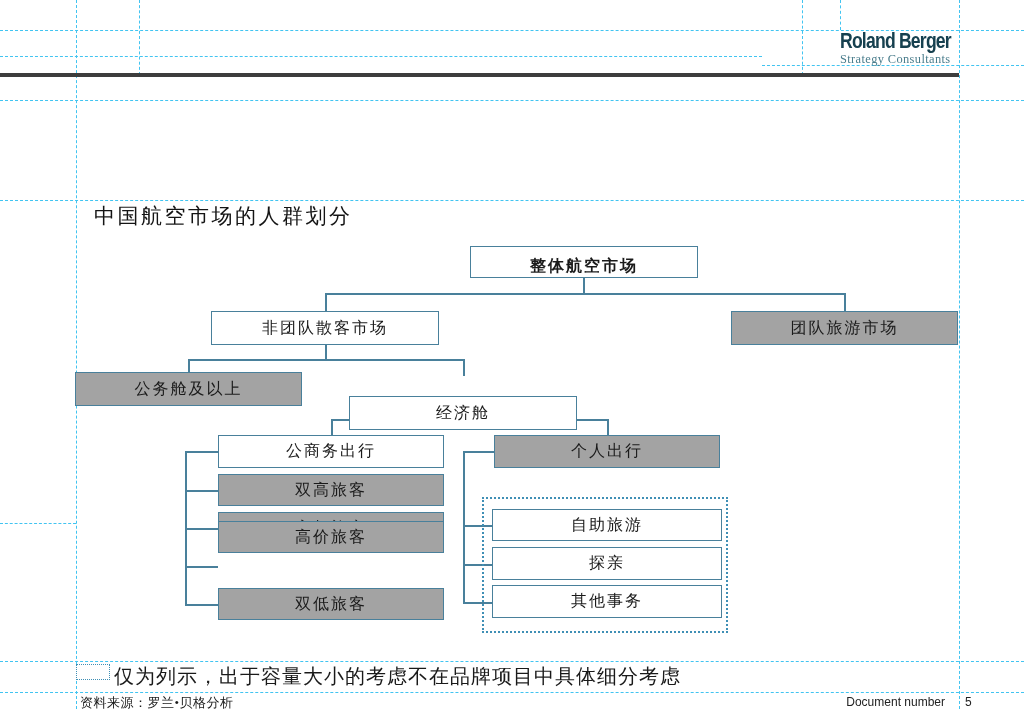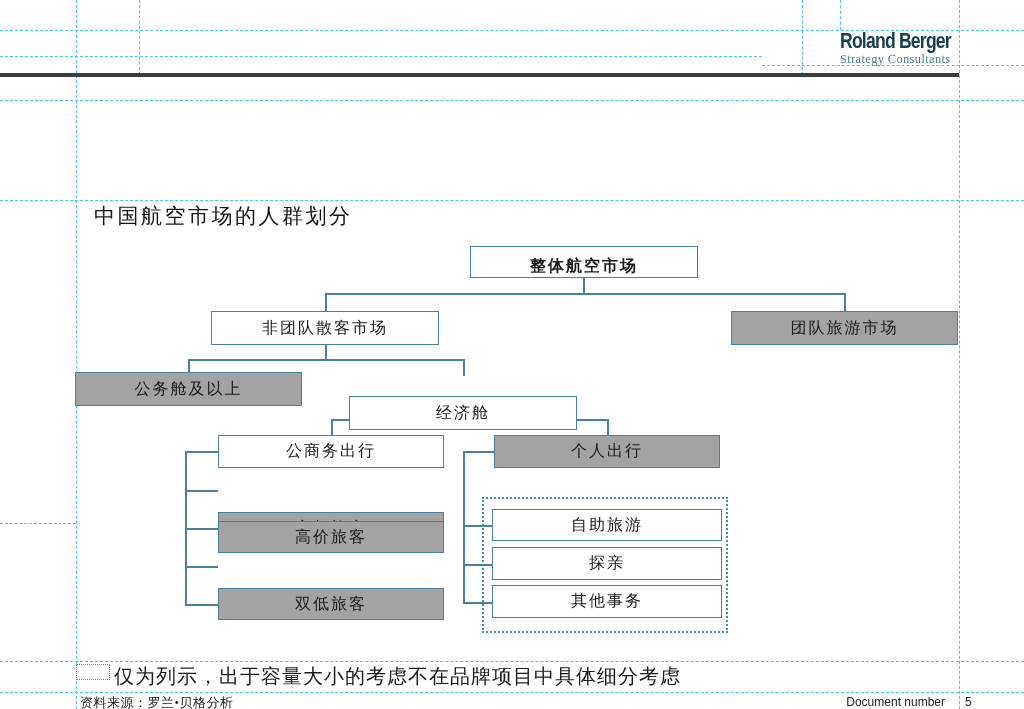--- a/index.html
+++ b/index.html
@@ -112,20 +112,23 @@
   <div class="node" style="left:349px;top:376px;width:228px;height:34px;margin-top:20px;">
       <span>经济舱</span>
     </div>
   <div class="node" style="left:218px;top:435px;width:226px;height:33px;">
       <span>公商务出行</span>
     </div>
   <div class="node filled" style="left:494px;top:435px;width:226px;height:33px;">
       <span>个人出行</span>
     </div>
 
+  <div class="node filled" style="left:218px;top:474px;width:226px;height:32px;">
+      <span>双高旅客</span>
+    </div>
   <div class="node filled" style="left:218px;top:512px;width:226px;height:32px;">
       <span>高频旅客</span>
     </div>
   <div class="node filled" style="left:218px;top:521px;width:226px;height:32px;">
       <span>高价旅客</span>
     </div>
   <div class="node filled" style="left:218px;top:588px;width:226px;height:32px;">
       <span>双低旅客</span>
     </div>
 

